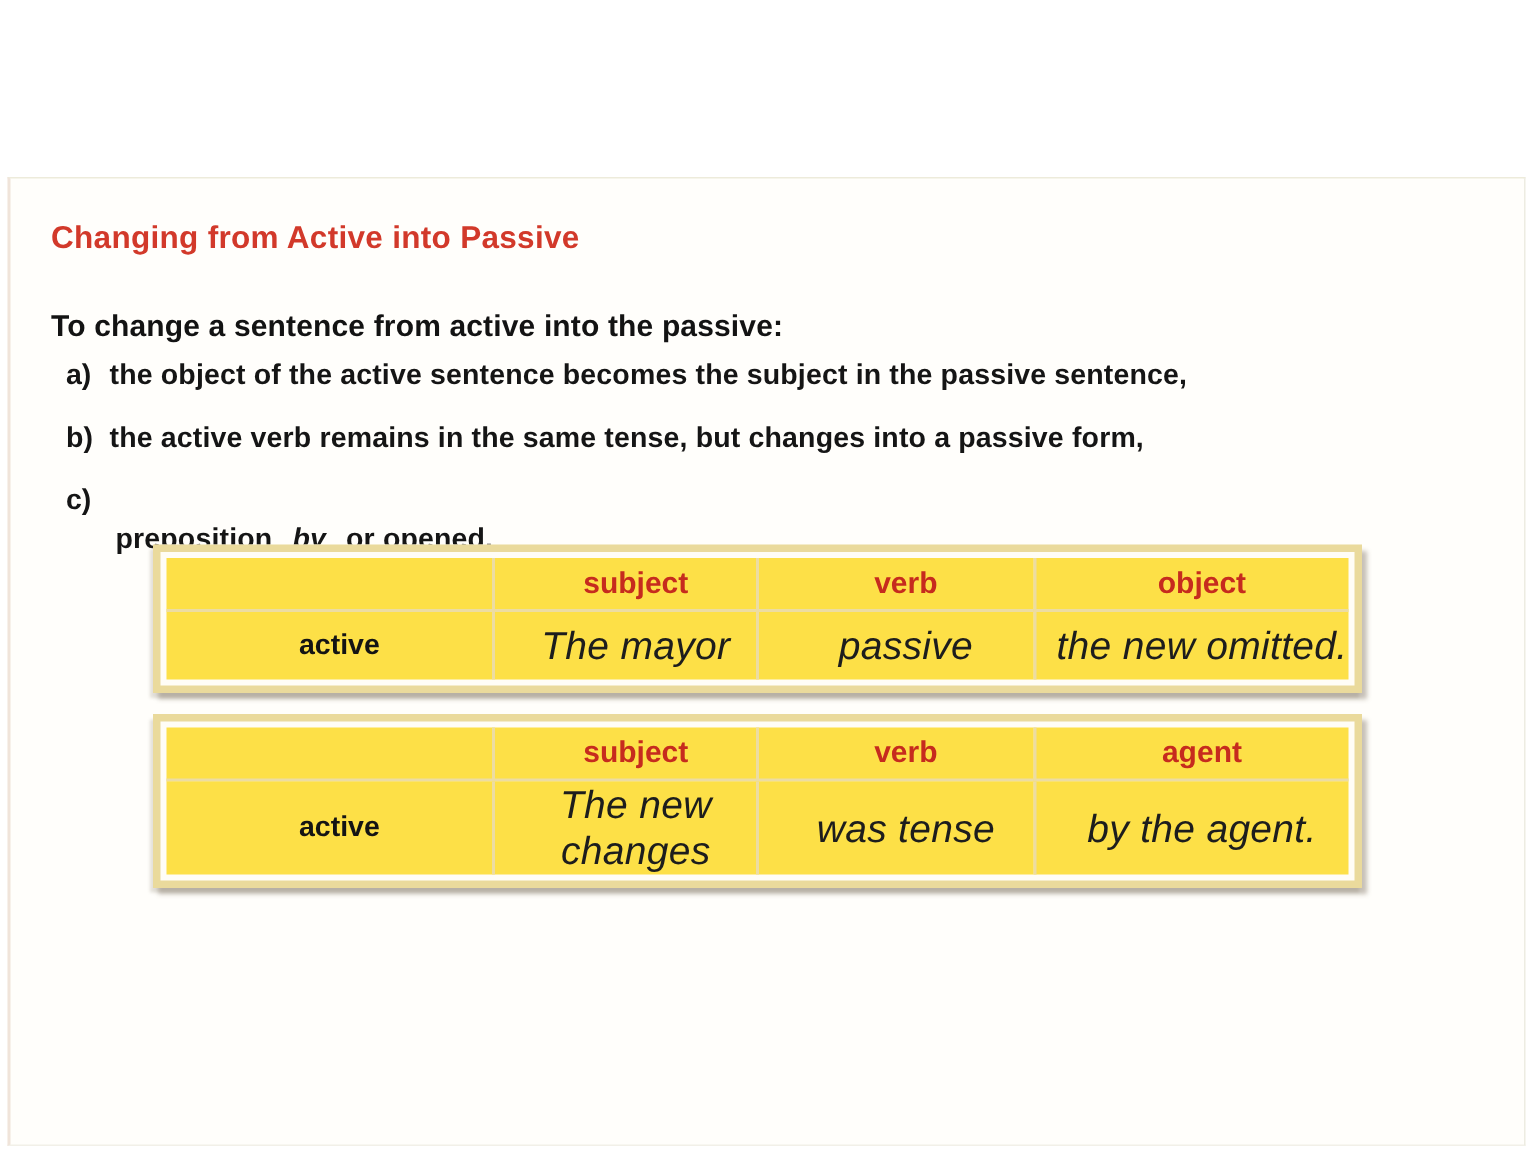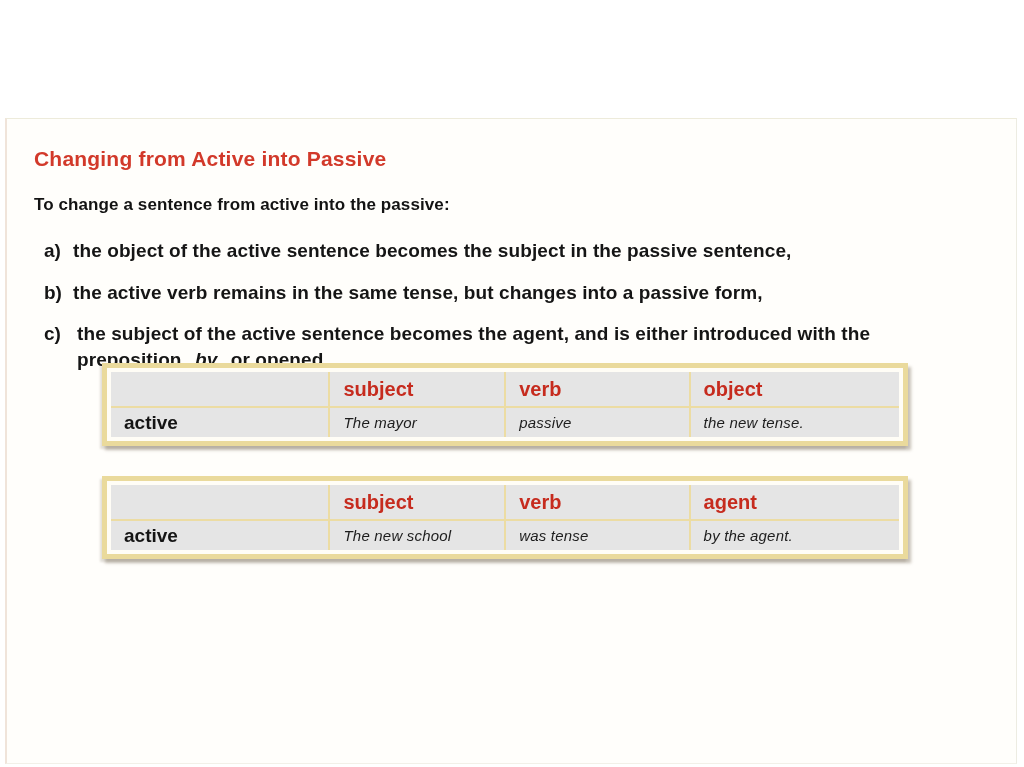--- a/index.html
+++ b/index.html
@@ -13,22 +13,22 @@
     border-left:2px solid #f0e4da;
     border-right:1px solid #edece2;
     border-bottom:1px solid #f2f0e8;
   }
 
   .title {
     position:absolute; left:23px; top:24px;
     font-size:21px; font-weight:bold; color:#d2392a; letter-spacing:.2px;
   }
   .intro {
-    position:absolute; left:23px; top:72px;
-    font-size:17px; font-weight:bold; color:#131313; letter-spacing:.1px;
+    position:absolute; left:23px; top:84px;
+    font-size:20px; font-weight:bold; color:#131313; letter-spacing:.1px;
   }
 
   .rules {
     position:absolute; left:25px; top:107px; width:950px;
     font-size:19px; font-weight:bold; color:#151515; line-height:25.5px;
   }
   .rule { display:grid; grid-template-columns:29px 1fr; }
   .rule .lbl { }
   .rule .txt { letter-spacing:.1px; }
   .rule .txt i { font-style:italic; }
@@ -42,31 +42,31 @@
   }
   .gtable.t1 { top:244px; }
   .gtable.t2 { top:357px; }
 
   .gtable col.c1 { width:27.6%; }
   .gtable col.c2 { width:22.3%; }
   .gtable col.c3 { width:23.4%; }
   .gtable col.c4 { width:26.7%; }
 
   .gtable th, .gtable td {
-    border-left:2px solid #ecdca3; text-align:left; vertical-align:middle;
-    padding:0 0 0 13px; background:#e5e5e5;
+    border-left:2px solid #ecdca3; text-align:center; vertical-align:middle;
+    padding:0 0 0 13px; background:#fde047;
   }
   .gtable th:first-child, .gtable td:first-child { border-left:none; }
   .gtable tr.head th {
     height:36px; border-bottom:2px solid #ecdca3;
     font-size:20px; font-weight:bold; color:#c62b1e;
   }
-  .gtable tr.datarow td { height:29px; }
+  .gtable tr.datarow td { height:45px; }
   .rowlabel { font-size:19px; font-weight:bold; color:#141414; font-style:normal; }
-  .cellval  { font-size:15px; font-style:italic; color:#1d1d1d; font-weight:400; letter-spacing:.2px; }
+  .cellval  { font-size:26px; font-style:italic; color:#1d1d1d; font-weight:400; letter-spacing:.2px; }
 </style>
 </head>
 <body>
 
 <div class="page">
 
   <div class="title">Changing from Active into Passive</div>
 
   <div class="intro">To change a sentence from active into the passive:</div>
 
@@ -74,21 +74,21 @@
     <div class="rule">
       <span class="lbl">a)</span>
       <span class="txt">the object of the active sentence becomes the subject in the passive sentence,</span>
     </div>
     <div class="rule">
       <span class="lbl">b)</span>
       <span class="txt">the active verb remains in the same tense, but changes into a passive form,</span>
     </div>
     <div class="rule">
       <span class="lbl">c)</span>
-      <span class="txt"><span>the subject of the active sentence becomes the agent, and is either introduced with the</span><br><span>preposition </span><i>by</i><span> or opened.</span></span>
+      <span class="txt"><br><span>preposition </span><i>by</i><span> or opened.</span></span>
     </div>
   </div>
 
   <table class="gtable t1">
     <colgroup>
         <col class="c1">
         <col class="c2">
         <col class="c3">
         <col class="c4">
       </colgroup>
@@ -96,41 +96,41 @@
         <tr class="head">
       <th></th>
       <th>subject</th>
       <th>verb</th>
       <th>object</th>
     </tr>
     <tr class="datarow">
       <td class="rowlabel">active</td>
       <td class="cellval">The mayor</td>
       <td class="cellval">passive</td>
-      <td class="cellval">the new tense.</td>
+      <td class="cellval">the new omitted.</td>
     </tr>
   </tbody>
     </table>
 
   <table class="gtable t2">
     <colgroup>
         <col class="c1">
         <col class="c2">
         <col class="c3">
         <col class="c4">
       </colgroup>
     <tbody>
         <tr class="head">
       <th></th>
       <th>subject</th>
       <th>verb</th>
       <th>agent</th>
     </tr>
     <tr class="datarow">
       <td class="rowlabel">active</td>
-      <td class="cellval">The new school</td>
+      <td class="cellval">The new changes</td>
       <td class="cellval">was tense</td>
       <td class="cellval">by the agent.</td>
     </tr>
   </tbody>
     </table>
 
 </div>
 
 </body></html>

